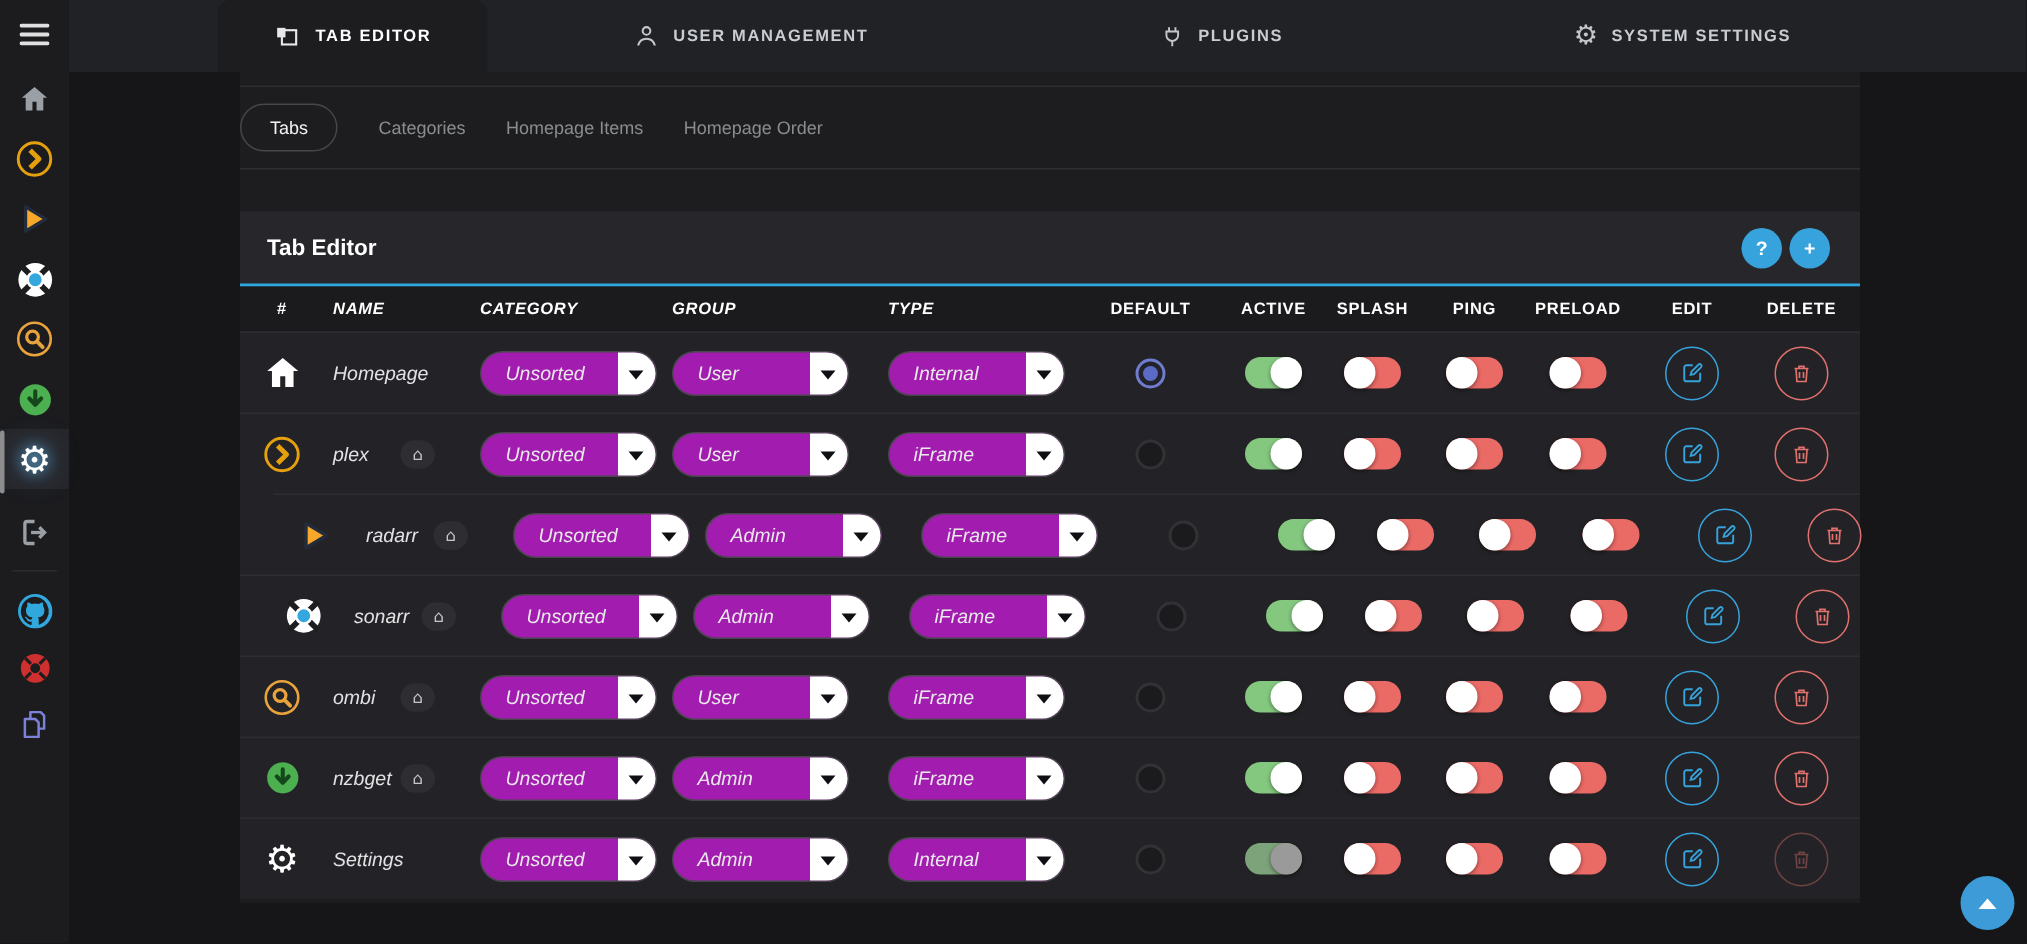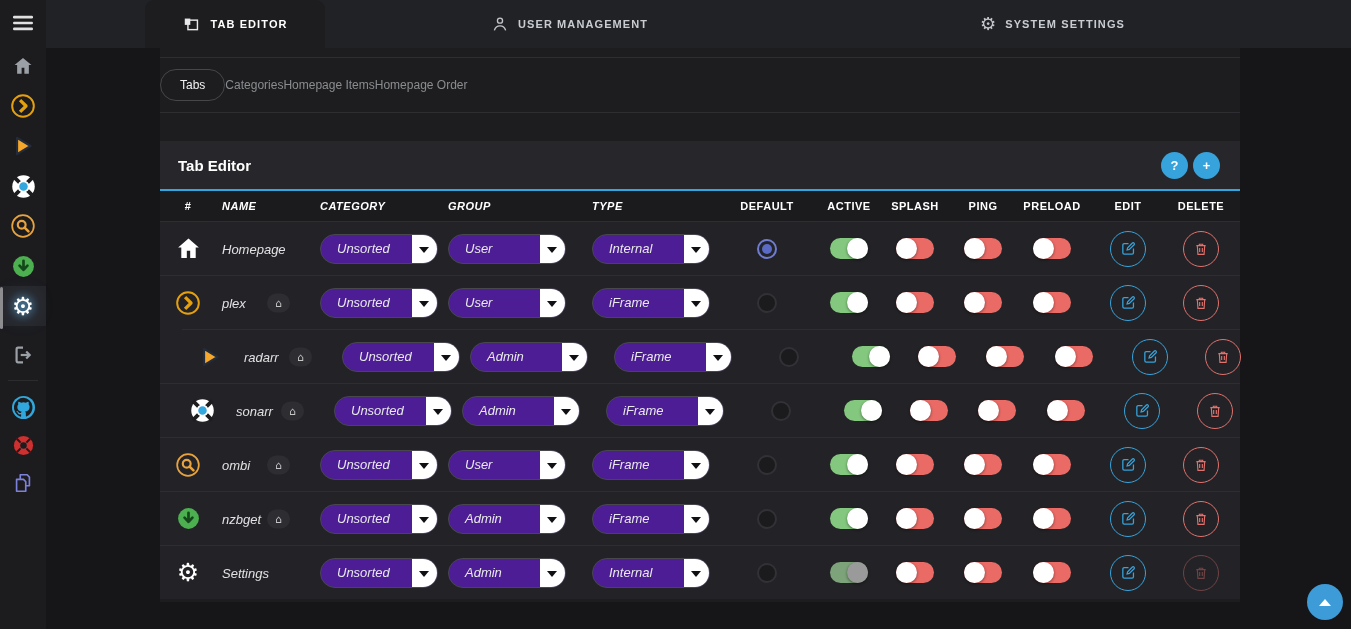--- a/index.html
+++ b/index.html
@@ -26,21 +26,21 @@
   .nav-tab{display:flex;align-items:center;justify-content:center;gap:9px;cursor:pointer;}
   .nav-tab .lbl{font-size:11px;font-weight:bold;letter-spacing:1.1px;color:#c9cdd2;white-space:nowrap;}
   .nav-tab.active{width:180px;background:#1d1d1f;border-radius:9px 9px 0 0;}
   .nav-tab.active .lbl{color:#fff;}
   .nav-rest{flex:1;display:flex;justify-content:space-around;align-items:stretch;padding-right:60px;}
 
   
   .content{position:absolute;left:160px;top:48px;width:1080px;height:554px;background:#1d1d1f;}
   .hrule{border-top:1px solid #2e2e32;}
   .hr1{margin-top:9px;}
-  .subtabs{height:54px;display:flex;align-items:center;}
+  .subtabs{height:54px;display:flex;align-items:center;column-gap:27px;}
   .subtab{font-size:12px;color:#8a8d90;cursor:pointer;white-space:nowrap;}
   .subtab.active{color:#f2f2f2;border:1px solid #46464b;border-radius:16px;padding:8px 19px;}
 
   
   .card{margin-top:28px;background:#232327;}
   .card-head{height:48px;display:flex;align-items:center;justify-content:space-between;background:#27272b;border-bottom:2px solid var(--underline,#2fa8e1);padding:0 20px 0 18px;}
   .card-title{font-size:15px;font-weight:bold;color:#fff;margin:0;}
   .head-actions{display:flex;gap:5px;}
   .round-btn{width:27px;height:27px;border-radius:50%;border:none;background:var(--accent,#36a3dc);color:#fff;font-size:13px;font-weight:bold;display:flex;align-items:center;justify-content:center;cursor:pointer;padding:0;}
 
@@ -50,21 +50,21 @@
   .hcell{font-size:11px;font-weight:bold;color:#fff;letter-spacing:.5px;}
   .trow{height:54px;background:#232327;border-top:1px solid #2e2e32;}
   .cell{display:flex;align-items:center;}
   .a-center{justify-content:center;}
   .a-left{justify-content:flex-start;font-style:italic;}
   .pad16{padding-left:16px;box-sizing:border-box;}
   .cell-name{position:relative;width:100%;}
   .row-name{font-size:13px;color:#e2e2e4;}
   .badge{position:absolute;left:61px;top:50%;transform:translateY(-50%);background:#2e2e32;color:#c6c6c8;border-radius:10px;font-size:11px;line-height:1;padding:4px 8px;font-family:"DejaVu Sans",sans-serif;}
 
-  .select{width:118px;height:30px;background:#4c1d95;border:1px solid #47474c;border-radius:15px;position:relative;display:flex;align-items:center;padding-left:16px;box-sizing:border-box;color:#e9e9ea;font-size:13px;cursor:pointer;}
+  .select{width:118px;height:30px;background:#a21caf;border:1px solid #47474c;border-radius:15px;position:relative;display:flex;align-items:center;padding-left:16px;box-sizing:border-box;color:#e9e9ea;font-size:13px;cursor:pointer;}
   .select .cap{position:absolute;right:0;top:0;width:25px;height:28px;background:#fff;border-radius:0 14px 14px 0;}
   .select .cap::after{content:"";position:absolute;left:7px;top:12px;border-left:5px solid transparent;border-right:5px solid transparent;border-top:6px solid #101014;}
 
   .radio{width:16px;height:16px;border-radius:50%;background:#1b1b1d;border:2px solid #323236;position:relative;cursor:pointer;}
   .radio.sel{border-color:#6f7cd0;background:#23232a;}
   .radio.sel::after{content:"";position:absolute;inset:3px;border-radius:50%;background:var(--radio,#5b6ac4);}
 
   .toggle{width:38px;height:21px;border-radius:11px;position:relative;display:inline-block;cursor:pointer;}
   .toggle .knob{position:absolute;top:0;width:21px;height:21px;border-radius:50%;background:#fff;box-shadow:0 1px 3px rgba(0,0,0,.45);}
   .toggle.on .knob{right:0;}
@@ -206,20 +206,30 @@
       </div>
       <div class="nav-rest">
         <div class="nav-tab">
           <span class="ic">
             <svg width="18" height="18" viewBox="0 0 24 24" fill="none" stroke="#c3c7cc" stroke-width="1.8">
               <circle cx="12" cy="7.5" r="3.4"></circle>
               <path d="M4.5 20.5c1.2-4.2 4.2-6 7.5-6s6.3 1.8 7.5 6"></path>
             </svg>
           </span>
           <span class="lbl">USER MANAGEMENT</span>
+        </div>
+        <div class="nav-tab">
+          <span class="ic">
+            <svg width="17" height="17" viewBox="0 0 24 24" fill="none" stroke="#c3c7cc" stroke-width="1.8">
+              <path d="M9 3v4M15 3v4"></path>
+              <path d="M6.5 7h11v3.5a5.5 5.5 0 0 1-11 0z"></path>
+              <path d="M12 16v5"></path>
+            </svg>
+          </span>
+          <span class="lbl">PLUGINS</span>
         </div>
         <div class="nav-tab">
           <span class="ic">
             <span class="gear small">⚙</span>
           </span>
           <span class="lbl">SYSTEM SETTINGS</span>
         </div>
       </div>
     </header>
 

